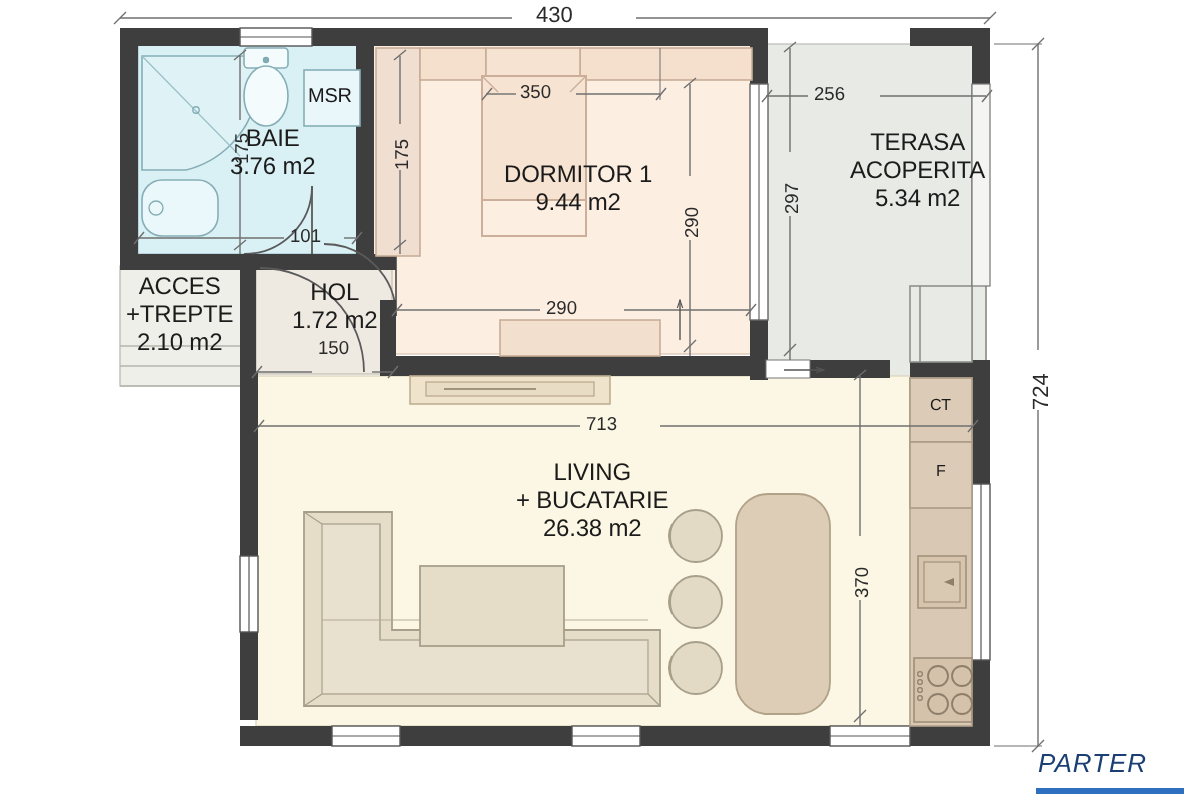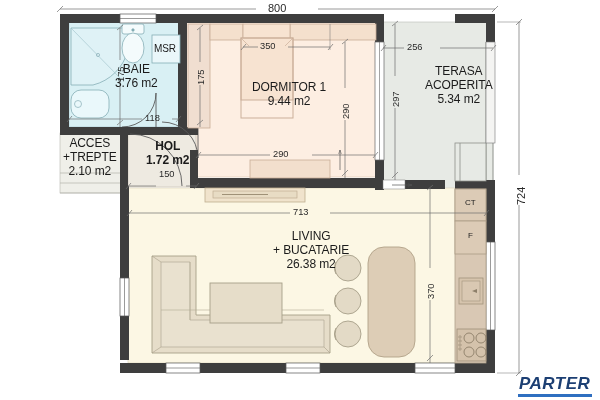--- a/index.html
+++ b/index.html
@@ -26,22 +26,22 @@
     font-size:9.3px;
     color:#2a2a2a;
     background:transparent;
     white-space:nowrap;
     font-family:"Liberation Sans","DejaVu Sans",sans-serif;
   }
   .dim.vert{transform:rotate(-90deg);transform-origin:left top;}
   .logo{
     position:absolute;
     font-family:"Liberation Sans","DejaVu Sans",sans-serif;
-    font-style:italic;font-weight:bold;
-    font-size:17px;letter-spacing:0.5px;
+    font-style:italic;font-weight:normal;
+    font-size:13px;letter-spacing:0.5px;
     color:#1c3f73;
   }
   .logo-bar{position:absolute;background:#2f6fc0;height:3px;}
 </style>
 </head>
 <body>
 
 <svg id="plan" viewBox="0 0 600 400" xmlns="http://www.w3.org/2000/svg">
 
   <defs>
@@ -351,50 +351,50 @@
   <span>BAIE</span><br>
   <span>3.76 m2</span>
 </div>
 
 <div class="lbl room-lbl" style="left:63px;top:136px;">
   <span>ACCES</span><br>
   <span>+TREPTE</span><br>
   <span>2.10 m2</span>
 </div>
 
-<div class="lbl room-lbl" style="left:146px;top:139px;font-weight:bold;">
+<div class="lbl room-lbl" style="left:146px;top:139px;">
   <span>HOL</span><br>
   <span>1.72 m2</span>
 </div>
 
 <div class="lbl room-lbl" style="left:252px;top:80px;">
   <span>DORMITOR 1</span><br>
   <span>9.44 m2</span>
 </div>
 
 <div class="lbl room-lbl" style="left:409px;top:64px;margin-left:16px;">
   <span>TERASA</span><br>
   <span>ACOPERITA</span><br>
   <span>5.34 m2</span>
 </div>
 
-<div class="lbl room-lbl" style="left:273px;top:229px;">
+<div class="lbl room-lbl" style="left:258px;top:229px;">
   <span>LIVING</span><br>
   <span>+ BUCATARIE</span><br>
   <span>26.38 m2</span>
 </div>
 
 <div class="lbl" style="left:154px;top:43px;font-size:10px;">MSR</div>
 <div class="lbl" style="left:465px;top:198px;font-size:8px;">CT</div>
 <div class="lbl" style="left:468px;top:231px;font-size:8px;">F</div>
 
-<div class="dim" style="left:268px;top:2px;font-size:11px;">800</div>
+<div class="dim" style="left:268px;top:2px;font-size:11px;">430</div>
 <div class="dim vert" style="left:515px;top:205px;font-size:11px;">724</div>
 
-<div class="dim" style="left:145px;top:113px;">118</div>
+<div class="dim" style="left:145px;top:113px;">101</div>
 <div class="dim vert" style="left:116px;top:82px;">175</div>
 <div class="dim vert" style="left:196px;top:85px;">175</div>
 <div class="dim" style="left:260px;top:41px;">350</div>
 <div class="dim vert" style="left:341px;top:119px;">290</div>
 <div class="dim" style="left:273px;top:149px;">290</div>
 <div class="dim" style="left:159px;top:169px;">150</div>
 <div class="dim" style="left:407px;top:42px;">256</div>
 <div class="dim vert" style="left:391px;top:107px;">297</div>
 <div class="dim" style="left:293px;top:207px;text-align:center;">713</div>
 <div class="dim vert" style="left:426px;top:299px;">370</div>

